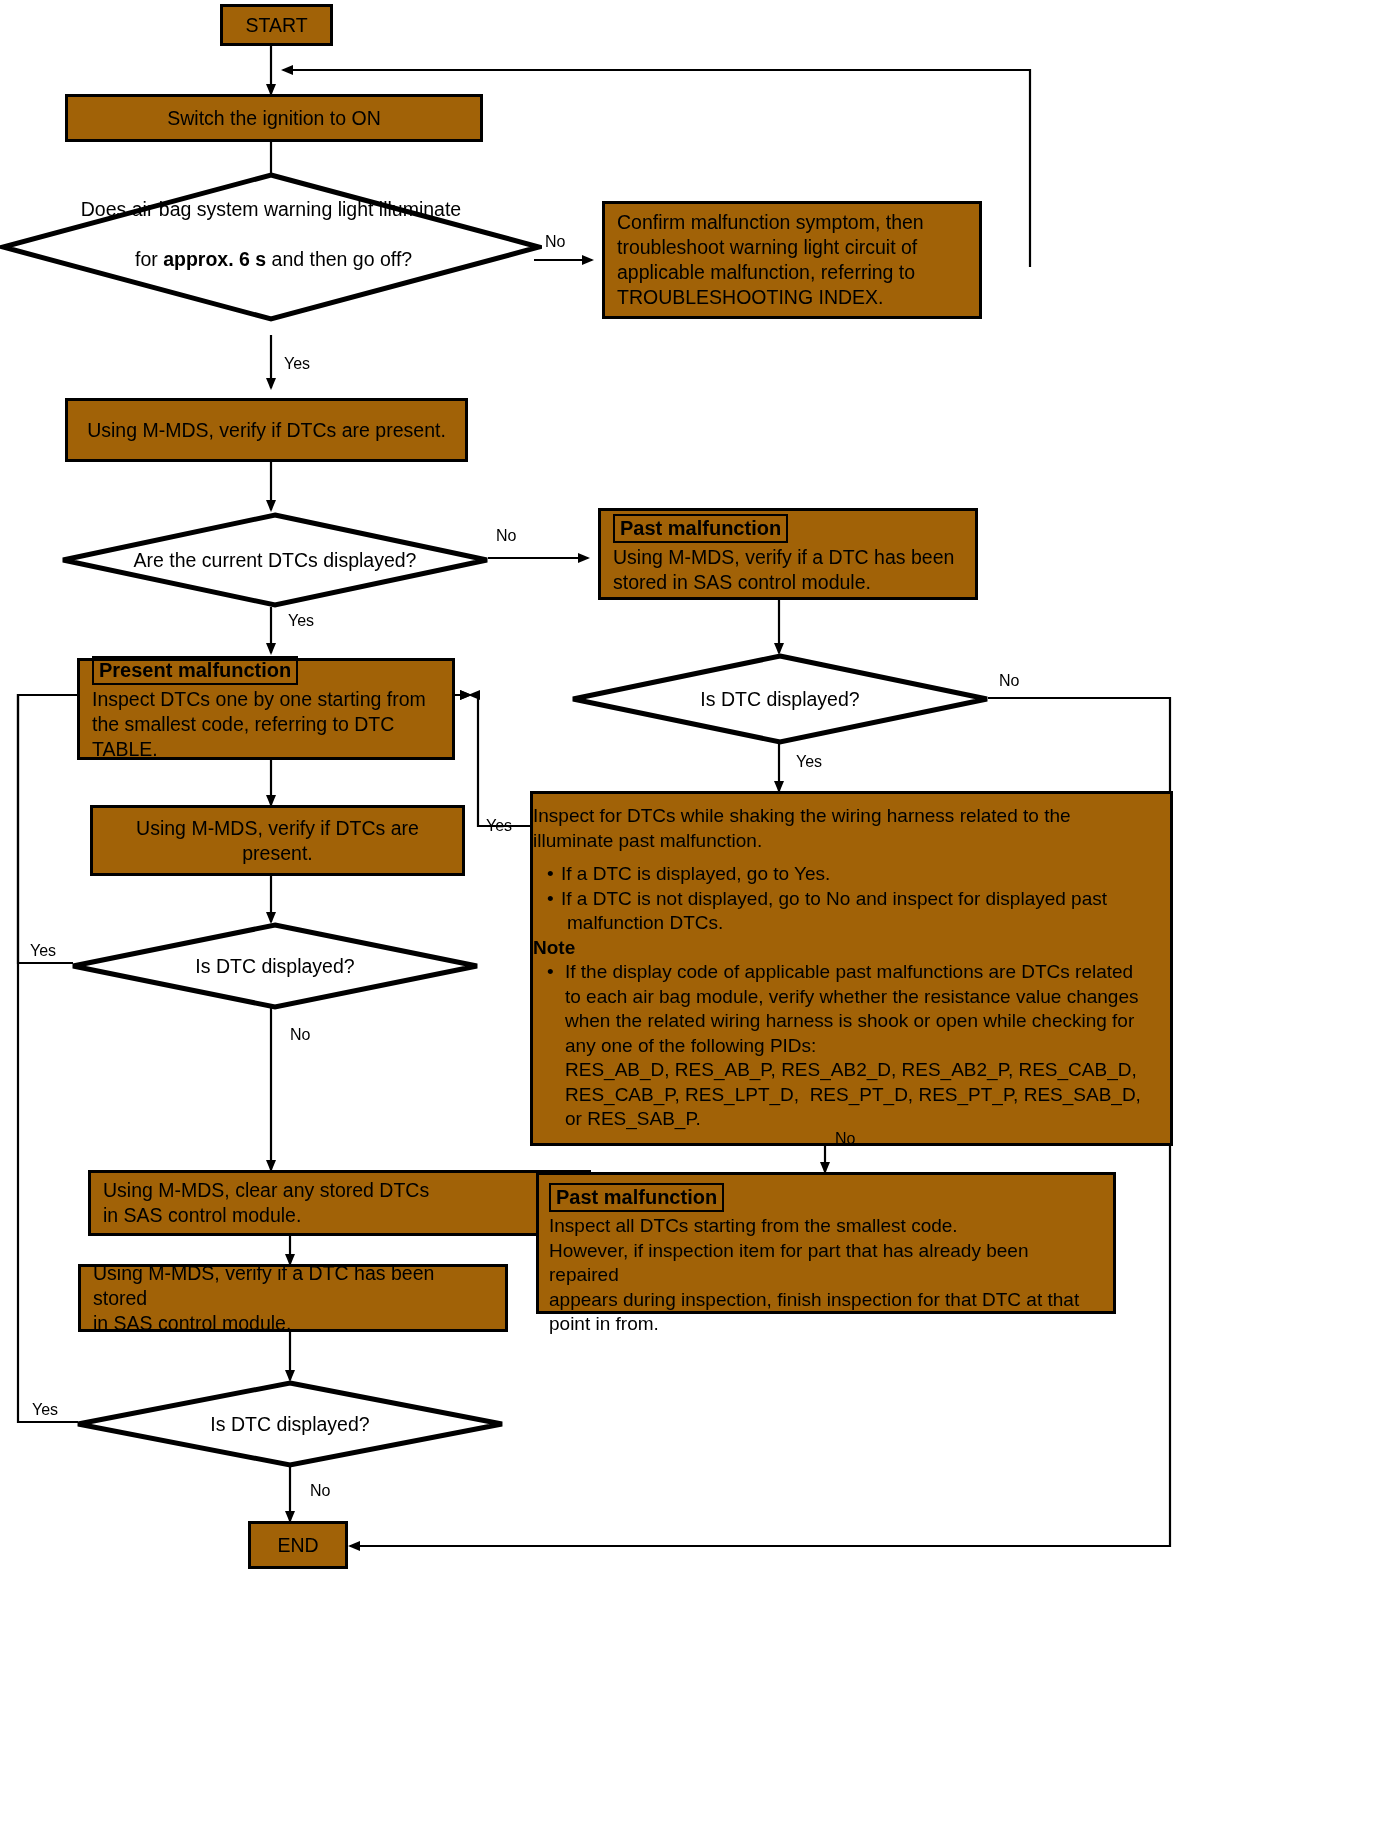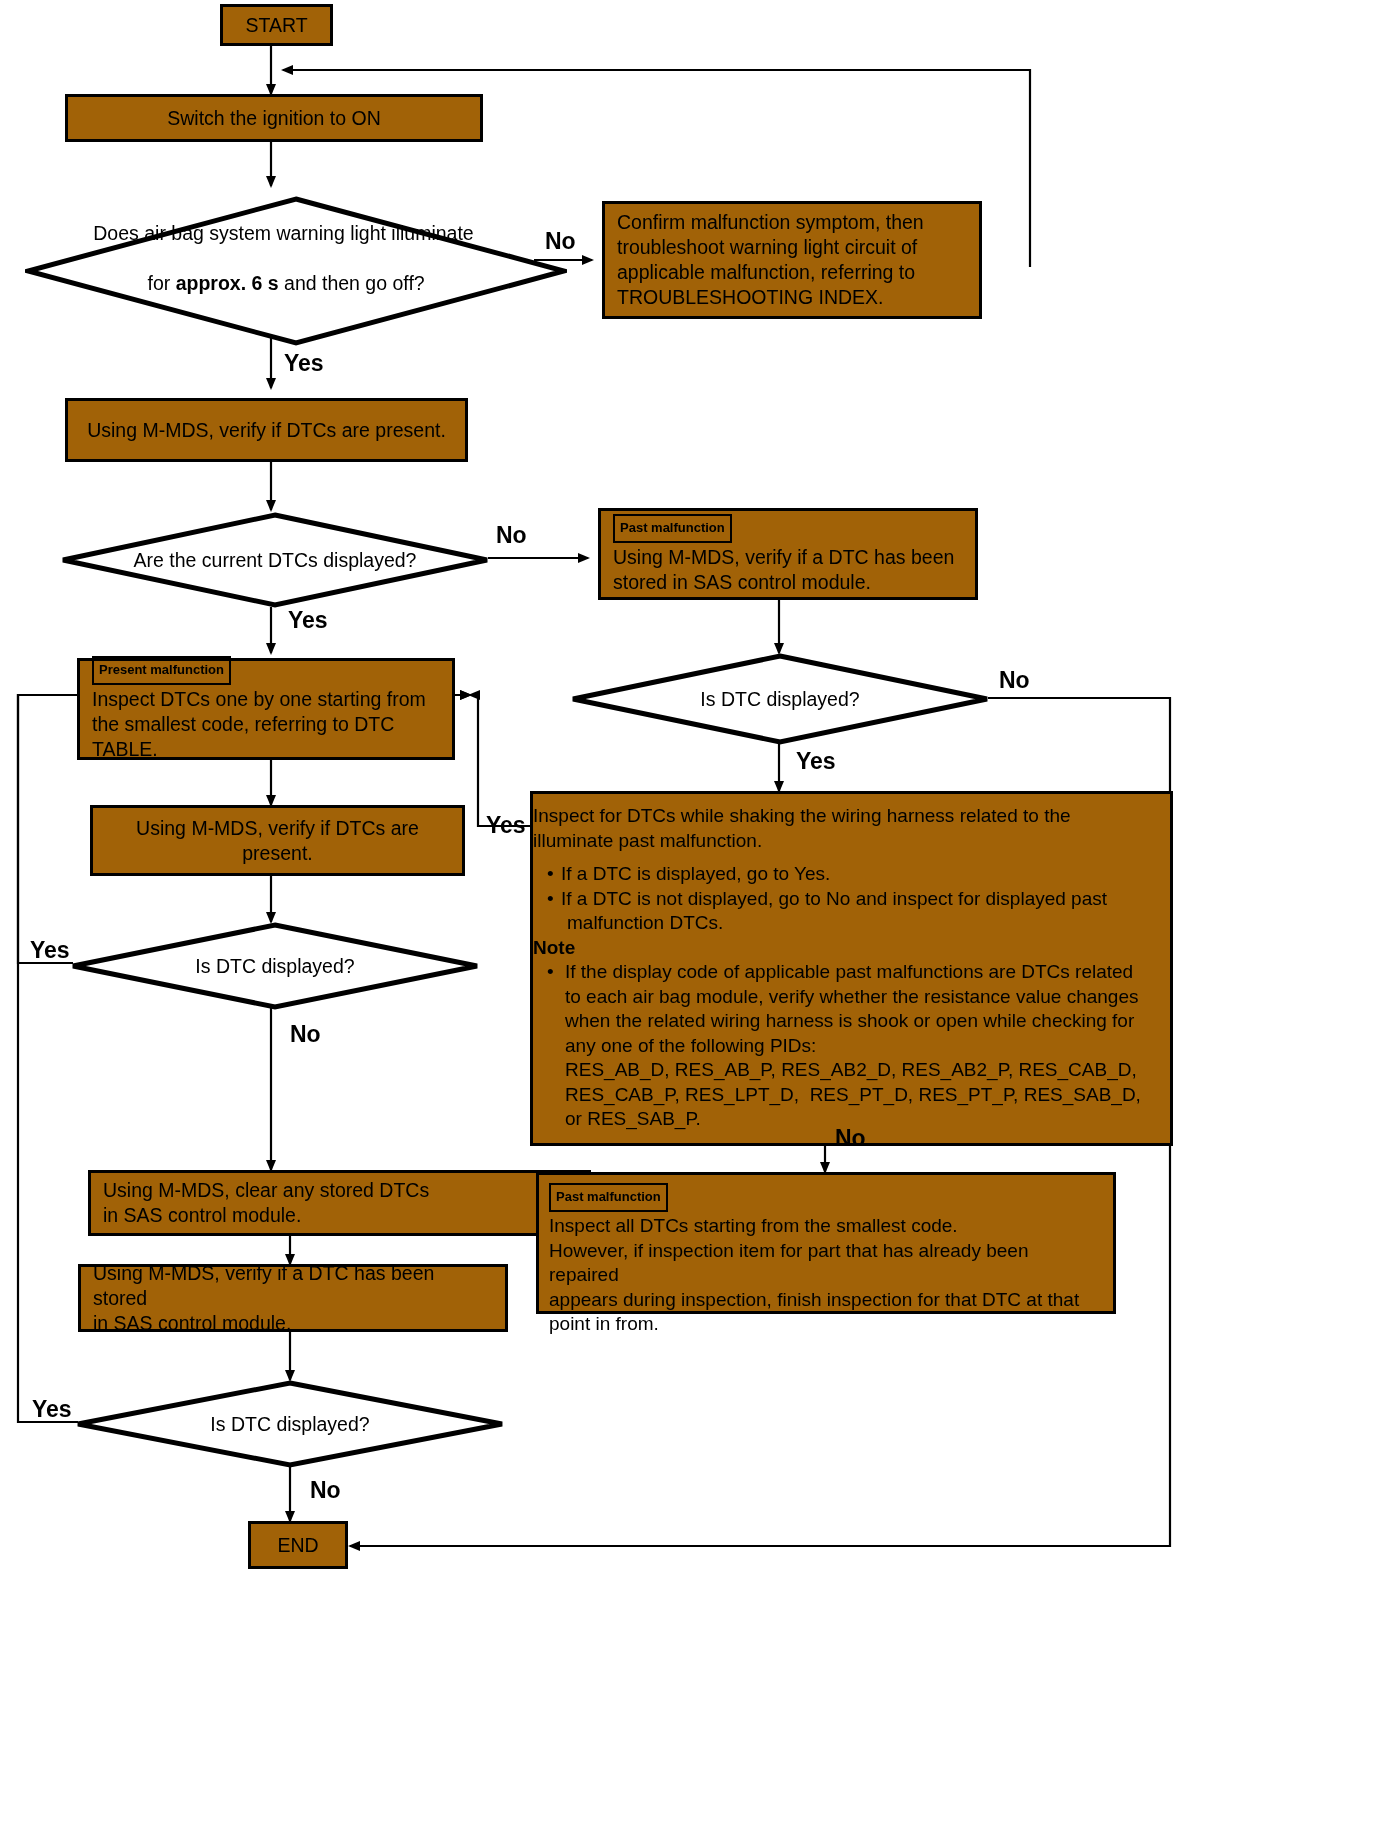--- a/index.html
+++ b/index.html
@@ -7,23 +7,23 @@
        font-family:"Liberation Sans","DejaVu Sans",sans-serif;
        color:#000;overflow:hidden;}
   #stage{position:absolute;inset:0;}
   .node{position:absolute;box-sizing:border-box;background:#a16207;}
   .rect{border:3px solid #000;display:flex;align-items:center;}
   .rect.center{justify-content:center;text-align:center;}
   .rect.left{justify-content:flex-start;text-align:left;}
   .rect .pad{padding:6px 12px;width:100%;}
   .txt{font-size:19.5px;line-height:25px;white-space:pre-wrap;}
   .txt.sm{font-size:19px;line-height:24.5px;}
-  .label{position:absolute;font-size:23px;line-height:19px;background:transparent;font-weight:bold;}
+  .label{position:absolute;font-size:16px;line-height:19px;background:transparent;}
   .tagbox{display:inline-block;border:2.5px solid #000;padding:0px 5px 1px 5px;
-          font-weight:bold;font-size:13px;line-height:24px;margin-bottom:2px;}
+          font-weight:bold;font-size:20px;line-height:24px;margin-bottom:2px;}
   b{font-weight:bold;}
   .bl{display:flex;}
   .bl .dot{width:14px;flex:0 0 14px;}
   .note-h{font-weight:bold;}
   svg#wires{position:absolute;left:0;top:0;width:1388px;height:1845px;
             pointer-events:none;}
   .diamond-wrap{position:absolute;}
   .diamond-txt{position:absolute;display:flex;align-items:center;
                justify-content:center;text-align:center;width:100%;height:100%;
                left:0;top:0;}
@@ -88,21 +88,21 @@
   </svg>
 
   <div class="node rect center" style="left:220px;top:4px;width:113px;height:42px;">
     <div class="pad"><span class="txt">START</span></div>
   </div>
 
   <div class="node rect center" style="left:65px;top:94px;width:418px;height:48px;">
     <div class="pad"><span class="txt">Switch the ignition to ON</span></div>
   </div>
 
-  <div class="diamond-wrap" style="left:0px;top:196px;width:542px;height:150px;padding-left:25px;">
+  <div class="diamond-wrap" style="left:0px;top:172px;width:542px;height:150px;">
     <svg width="542" height="150" viewBox="0 0 542 150">
       <polygon points="271,3 539,75 271,147 3,75" fill="#fff" stroke="#000" stroke-width="5"></polygon>
     </svg>
     <div class="diamond-txt">
       <div style="text-align:left;">
         <div class="txt">Does air bag system warning light illuminate</div>
         <div class="txt">
           <span>for </span><b>approx. 6 s</b><span> and then go off?</span>
         </div>
       </div>

